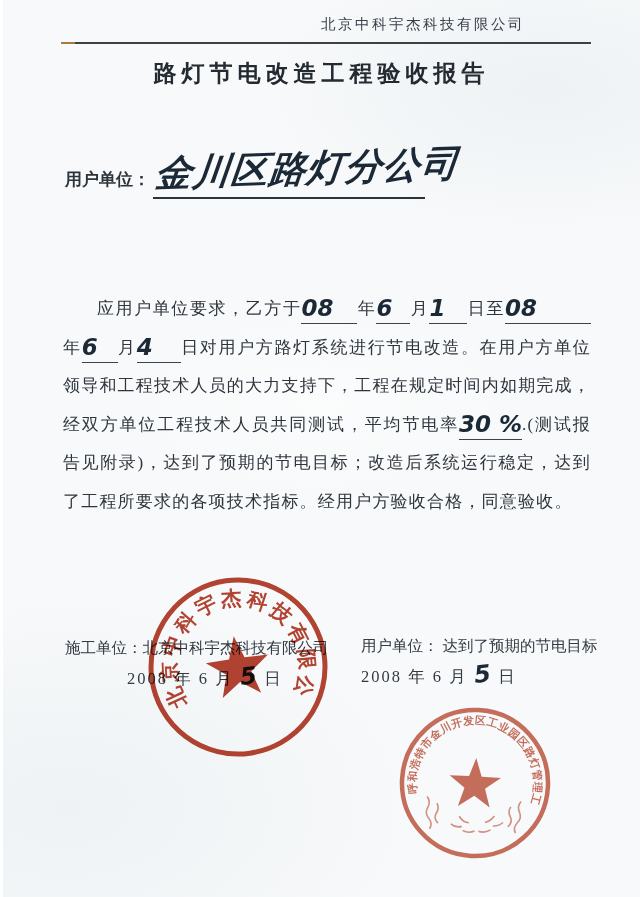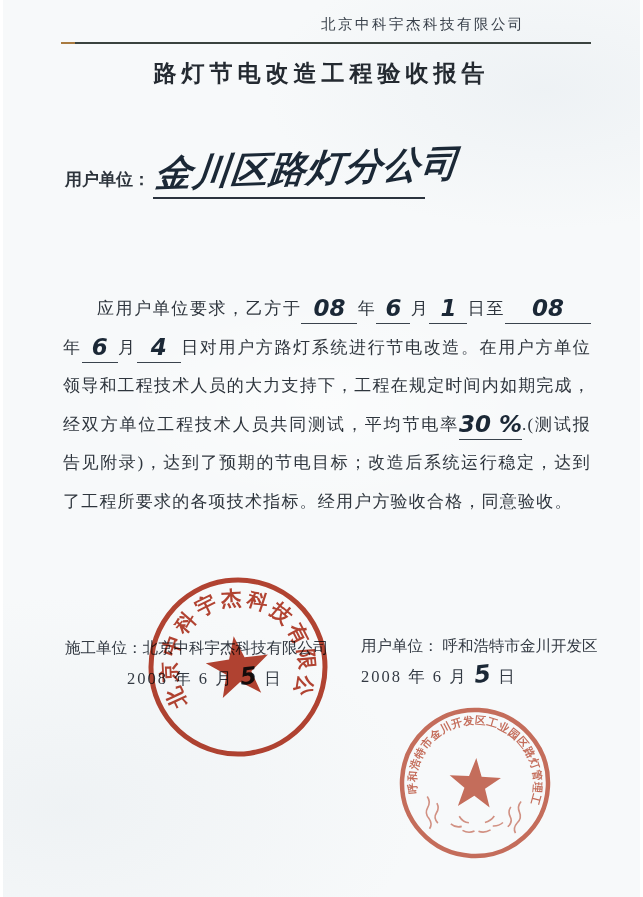--- a/index.html
+++ b/index.html
@@ -53,21 +53,21 @@
     margin-left:14px; letter-spacing:1px;
   }
   .body-paragraph{
     position:absolute; left:60px; top:290px; width:528px;
     font-size:17px; line-height:38.5px; letter-spacing:1.2px;
     text-align:justify; text-indent:2em; color:#2e353d;
   }
   .body-paragraph .blank{
     display:inline-block; text-indent:0;
     border-bottom:1.7px solid #3a434d;
-    text-align:center; line-height:22px; height:26px;
+    text-align:left; line-height:22px; height:26px;
     font-size:23px; letter-spacing:0;
     transform:translateY(2px);
   }
   .footer-line{ position:absolute; white-space:nowrap; font-size:15.5px; color:#333a43; }
   .footer-date{ position:absolute; white-space:nowrap; font-size:16.5px; color:#333a43; letter-spacing:2px; }
   .footer-date .hand-day{
     display:inline-block; font-size:24px; line-height:10px;
     transform:rotate(-6deg); padding:0 6px;
   }
   .stamp{ position:absolute; mix-blend-mode:multiply; }
@@ -94,21 +94,21 @@
   <div class="body-paragraph"><span>应用户单位要求，乙方于</span><span class="blank hand" style="min-width: 56px;">08</span><span>年</span><span class="blank hand" style="min-width: 34px;">6</span><span>月</span><span class="blank hand" style="min-width: 38px;">1</span><span>日至</span><span class="blank hand" style="min-width: 86px;">08</span><span>年</span><span class="blank hand" style="min-width: 36px;">6</span><span>月</span><span class="blank hand" style="min-width: 44px;">4</span><span>日对用户方路灯系统进行节电改造。在用户方单位领导和工程技术人员的大力支持下，工程在规定时间内如期完成，经双方单位工程技术人员共同测试，平均节电率</span><span class="blank hand" style="min-width: 58px;">30 %</span><span>.(测试报告见附录)，达到了预期的节电目标；改造后系统运行稳定，达到了工程所要求的各项技术指标。经用户方验收合格，同意验收。</span></div>
 
   <div class="footer-line" style="left:62px; top:638px;">
     <span>施工单位：</span><span>北京中科宇杰科技有限公司</span>
   </div>
   <div class="footer-date" style="left:124px; top:668px;">
     <span>2008 年 6 月</span><span class="hand hand-day">5</span><span>日</span>
   </div>
 
   <div class="footer-line" style="left:358px; top:636px;">
-    <span>用户单位：</span>&nbsp;<span>呼和浩特市金川开发区</span>
+    <span>用户单位：</span>&nbsp;<span>达到了预期的节电目标</span>
   </div>
   <div class="footer-date" style="left:358px; top:666px;">
     <span>2008 年 6 月</span><span class="hand hand-day">5</span><span>日</span>
   </div>
 
   <svg class="stamp stamp-company" width="190" height="190" viewBox="0 0 190 190">
     <circle cx="95" cy="95" r="87" fill="none" stroke-width="5" stroke="#b23522"></circle>
     <path id="sealArcA" d="M41.3 126 A62 62 0 1 1 148.7 126" fill="none"></path>
     <text font-size="20.5" letter-spacing="3.5" font-family="Liberation Serif, serif" font-weight="bold" fill="#b23522">
       <textPath href="#sealArcA" startOffset="2">北京中科宇杰科技有限公司</textPath>

